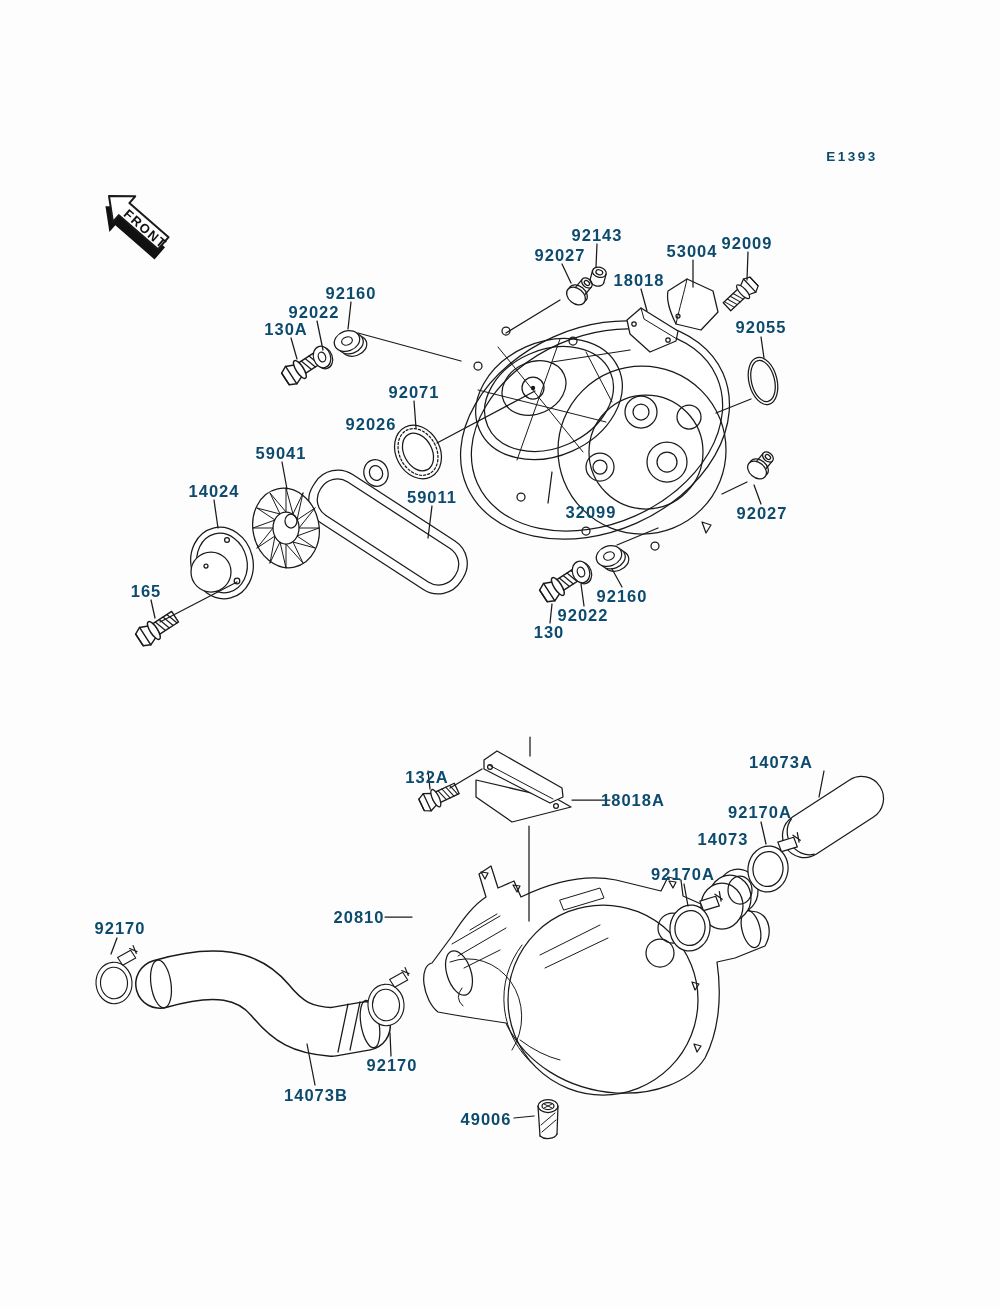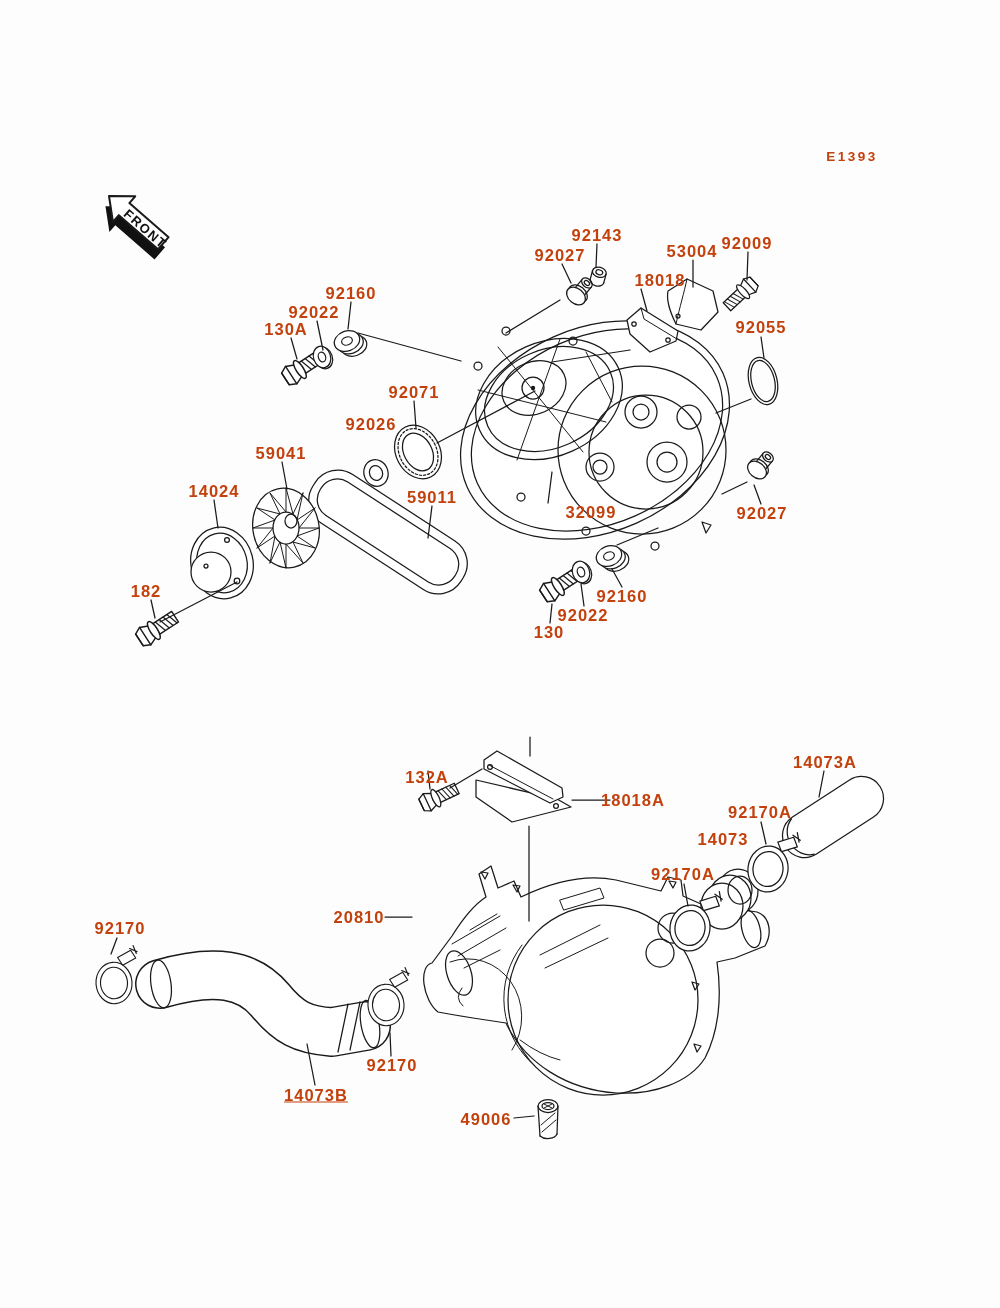--- a/index.html
+++ b/index.html
@@ -8,21 +8,21 @@
   #art { position:absolute; left:0; top:0; }
   #art * { fill:none; stroke:#1a1a1a; stroke-width:1.25; stroke-linecap:round; stroke-linejoin:round; }
   #art .fw { fill:#ffffff; }
   #art .fk { fill:#111111; stroke:none; }
   #art .dot { fill:#1a1a1a; stroke:none; }
   #art .dash { stroke-dasharray:2.2 2; }
   #art .thin { stroke-width:1; }
   #art text { fill:#111111; stroke:none; font-family:"Liberation Sans", sans-serif;
               font-weight:bold; }
   .lbl { position:absolute; transform:translate(-50%,-50%); font-weight:bold;
-         font-size:16.5px; letter-spacing:1px; color:#c2410c; white-space:nowrap; }
+         font-size:16.5px; letter-spacing:1px; color:#0c4a6e; white-space:nowrap; }
   .code { font-size:13.5px; letter-spacing:2.5px; }
 </style>
 </head>
 <body>
 
 <div class="canvas">
 
 <svg id="art" width="1000" height="1308" viewBox="0 0 1000 1308">
 
   <defs>
@@ -283,42 +283,42 @@
     <line x1="514" y1="1118" x2="534" y2="1116"></line>
   </g>
 </svg>
 
   <div class="lbl code" style="left:852px; top:156px;">E1393</div>
 
   <div class="lbl" style="left:597px; top:235px;">92143</div>
   <div class="lbl" style="left:560px; top:255px;">92027</div>
   <div class="lbl" style="left:692px; top:251px;">53004</div>
   <div class="lbl" style="left:747px; top:243px;">92009</div>
-  <div class="lbl" style="left:660px; top:280px;">18018</div>
+  <div class="lbl" style="left:639px; top:280px;">18018</div>
   <div class="lbl" style="left:351px; top:293px;">92160</div>
   <div class="lbl" style="left:314px; top:312px;">92022</div>
   <div class="lbl" style="left:286px; top:329px;">130A</div>
   <div class="lbl" style="left:761px; top:327px;">92055</div>
   <div class="lbl" style="left:414px; top:392px;">92071</div>
   <div class="lbl" style="left:371px; top:424px;">92026</div>
   <div class="lbl" style="left:281px; top:453px;">59041</div>
   <div class="lbl" style="left:214px; top:491px;text-align:center;">14024</div>
   <div class="lbl" style="left:432px; top:497px;">59011</div>
   <div class="lbl" style="left:548px; top:512px;margin-left:43px;">32099</div>
   <div class="lbl" style="left:762px; top:513px;">92027</div>
-  <div class="lbl" style="left:146px; top:591px;">182</div>
+  <div class="lbl" style="left:146px; top:591px;">165</div>
   <div class="lbl" style="left:622px; top:596px;">92160</div>
   <div class="lbl" style="left:583px; top:615px;">92022</div>
   <div class="lbl" style="left:549px; top:632px;">130</div>
 
   <div class="lbl" style="left:427px; top:777px;text-align:right;">132A</div>
-  <div class="lbl" style="left:825px; top:762px;text-align:right;">14073A</div>
+  <div class="lbl" style="left:781px; top:762px;text-align:right;">14073A</div>
   <div class="lbl" style="left:633px; top:800px;">18018A</div>
   <div class="lbl" style="left:760px; top:812px;">92170A</div>
   <div class="lbl" style="left:723px; top:839px;">14073</div>
   <div class="lbl" style="left:683px; top:874px;">92170A</div>
   <div class="lbl" style="left:359px; top:917px;">20810</div>
   <div class="lbl" style="left:120px; top:928px;">92170</div>
   <div class="lbl" style="left:392px; top:1065px;">92170</div>
-  <div class="lbl" style="left:316px; top:1095px;text-decoration:underline;">14073B</div>
+  <div class="lbl" style="left:316px; top:1095px;">14073B</div>
   <div class="lbl" style="left:486px; top:1119px;">49006</div>
 
 </div>
 
 </body></html>

